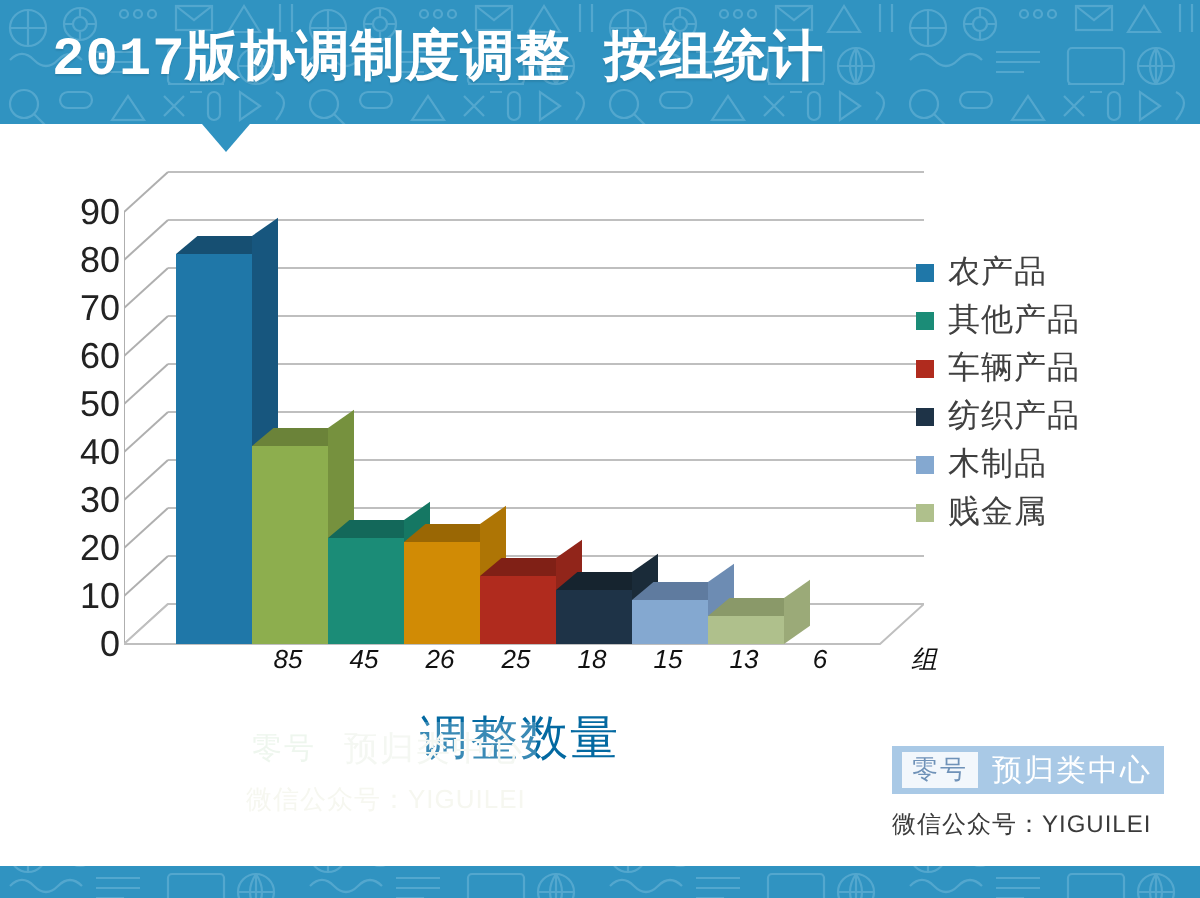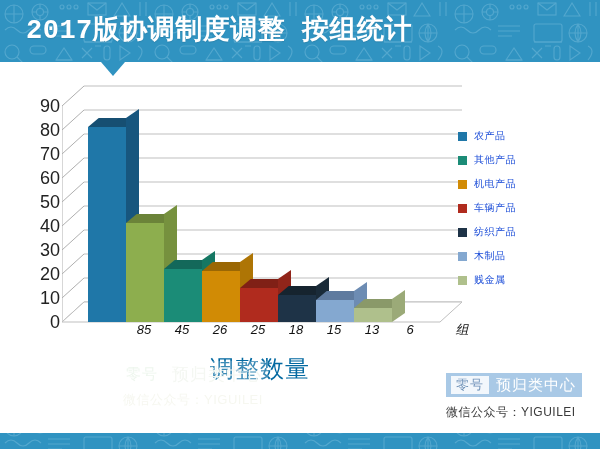--- a/index.html
+++ b/index.html
@@ -68,21 +68,21 @@
   }
   #x-axis-title {
     position:absolute; left:140px; top:283px; width:240px; text-align:center;
     font-size:24px; color:#0369a1; letter-spacing:1px;
   }
 
   
   #legend { position:absolute; left:458px; top:124px; width:140px; }
   .legend-row { display:flex; align-items:center; height:24px; }
   .legend-swatch { width:9px; height:9px; margin-right:7px; flex:none; }
-  .legend-label { font-size:10px; color:#1d4ed8; white-space:nowrap; letter-spacing:.5px; }
+  .legend-label { font-size:16px; color:#404040; white-space:nowrap; letter-spacing:.5px; }
 
   
   #watermark { position:absolute; left:118px; top:290px; width:205px; height:52px;
     pointer-events:none; }
   #wm-row1 { position:absolute; left:0; top:0; height:28px; display:flex; align-items:center; }
   #wm-badge-zero {
     background:rgba(255,255,255,.38); color:#eef6ee; font-size:15px;
     padding:2px 8px; letter-spacing:1px;
   }
   #wm-badge-name {
@@ -267,24 +267,20 @@
 <div id="legend">
   <div class="legend-row">
     <span class="legend-swatch" style="background:#1F77A8"></span>
     <span class="legend-label">农产品</span>
   </div>
   <div class="legend-row">
     <span class="legend-swatch" style="background:#1B8C77"></span>
     <span class="legend-label">其他产品</span>
   </div>
   <div class="legend-row">
-    <span class="legend-swatch" style="background:#D18B05"></span>
-    <span class="legend-label">机电产品</span>
-  </div>
-  <div class="legend-row">
     <span class="legend-swatch" style="background:#B02B1E"></span>
     <span class="legend-label">车辆产品</span>
   </div>
   <div class="legend-row">
     <span class="legend-swatch" style="background:#1E3347"></span>
     <span class="legend-label">纺织产品</span>
   </div>
   <div class="legend-row">
     <span class="legend-swatch" style="background:#84A8D0"></span>
     <span class="legend-label">木制品</span>

